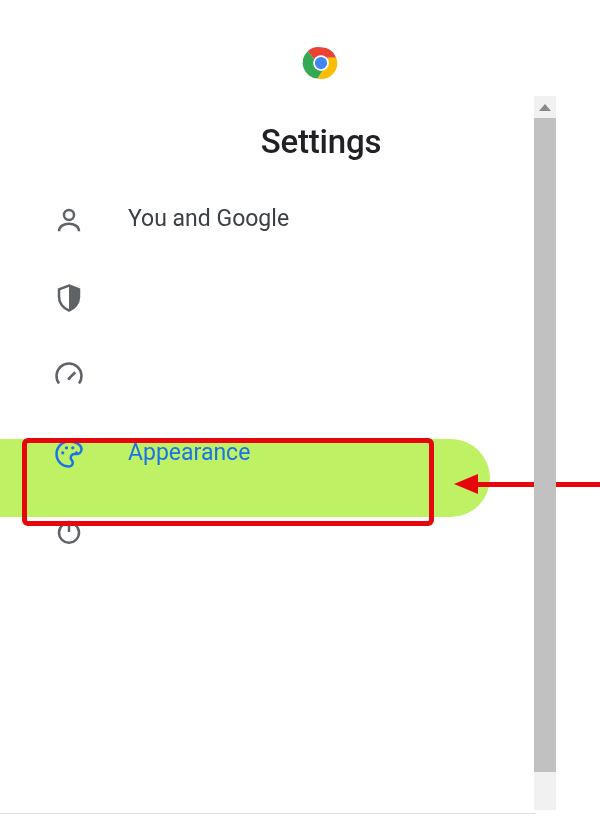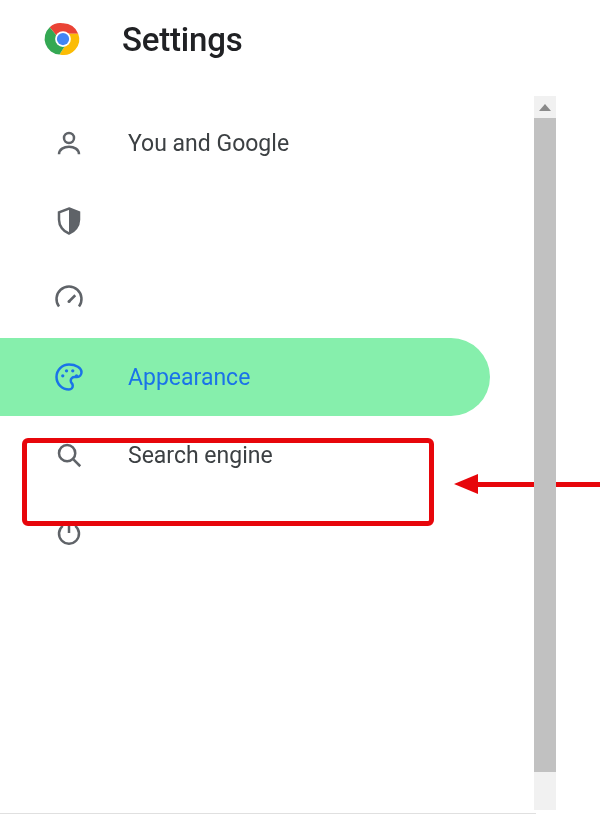--- a/index.html
+++ b/index.html
@@ -7,22 +7,23 @@
     font-family: "Segoe UI", Roboto, Arial, sans-serif;
     background: #fff;
     width: 600px;
     height: 836px;
     position: relative;
     overflow: hidden;
   }
   .header {
     display: flex;
     align-items: center;
-    padding: 18px 0 30px 42px;
+    padding: 42px 0 30px 42px;
     gap: 38px;
+    flex-direction: column;
   }
   .chrome-logo {
     width: 42px;
     height: 42px;
     flex-shrink: 0;
   }
   .page-title {
     font-size: 33px;
     font-weight: 500;
     color: #202124;
@@ -30,31 +31,31 @@
   }
   .nav-container {
     position: relative;
   }
   .nav-list {
     list-style: none;
     padding-top: 14px;
   }
   .nav-item {
     display: flex;
-    align-items: center;
+    align-items: flex-start;
     height: 78px;
     padding-left: 54px;
     gap: 44px;
     cursor: pointer;
     border-radius: 0 40px 40px 0;
     margin-right: 110px;
     position: relative;
   }
   .nav-item.selected {
-    background: #86efac;
+    background: #bef264;
   }
   .nav-item.selected .nav-label { color: #1a73e8; }
   .nav-item.selected .nav-icon svg { stroke: #1a73e8; }
   .nav-item.selected .nav-icon svg .fillable { fill: #1a73e8; }
   .nav-icon {
     width: 30px;
     height: 30px;
     display: flex;
     align-items: center;
     justify-content: center;
@@ -203,29 +204,20 @@
             <path d="M12 2 C6.5 2 2 6.5 2 12 s4.5 10 10 10 c1.7 0 3-1.3 3-3 c0-0.8-0.3-1.5-0.8-2 c-0.5-0.5-0.8-1.2-0.8-2 c0-1.7 1.3-3 3-3 h2 c2.2 0 3.6-1.8 3.6-4 C22 4.8 17.5 2 12 2 Z"></path>
             <circle cx="7" cy="11" r="1.3" class="fillable" fill="#1a73e8" stroke="none"></circle>
             <circle cx="10" cy="7" r="1.3" class="fillable" fill="#1a73e8" stroke="none"></circle>
             <circle cx="15" cy="7" r="1.3" class="fillable" fill="#1a73e8" stroke="none"></circle>
             <circle cx="18" cy="11" r="1.3" class="fillable" fill="#1a73e8" stroke="none"></circle>
           </svg>
       </span>
       <span class="nav-label">Appearance</span>
     </li>
 
-    <li class="nav-item">
-      <span class="nav-icon">
-        <svg viewBox="0 0 24 24">
-            <circle cx="10.5" cy="10.5" r="6.5"></circle>
-            <path d="M15.5 15.5 L21 21"></path>
-          </svg>
-      </span>
-      <span class="nav-label">Search engine</span>
-    </li>
 
 
     <li class="nav-item">
       <span class="nav-icon">
         <svg viewBox="0 0 24 24">
             <path d="M12 3 V12"></path>
             <path d="M7 6.3 A8 8 0 1 0 17 6.3"></path>
           </svg>
       </span>
     </li>

